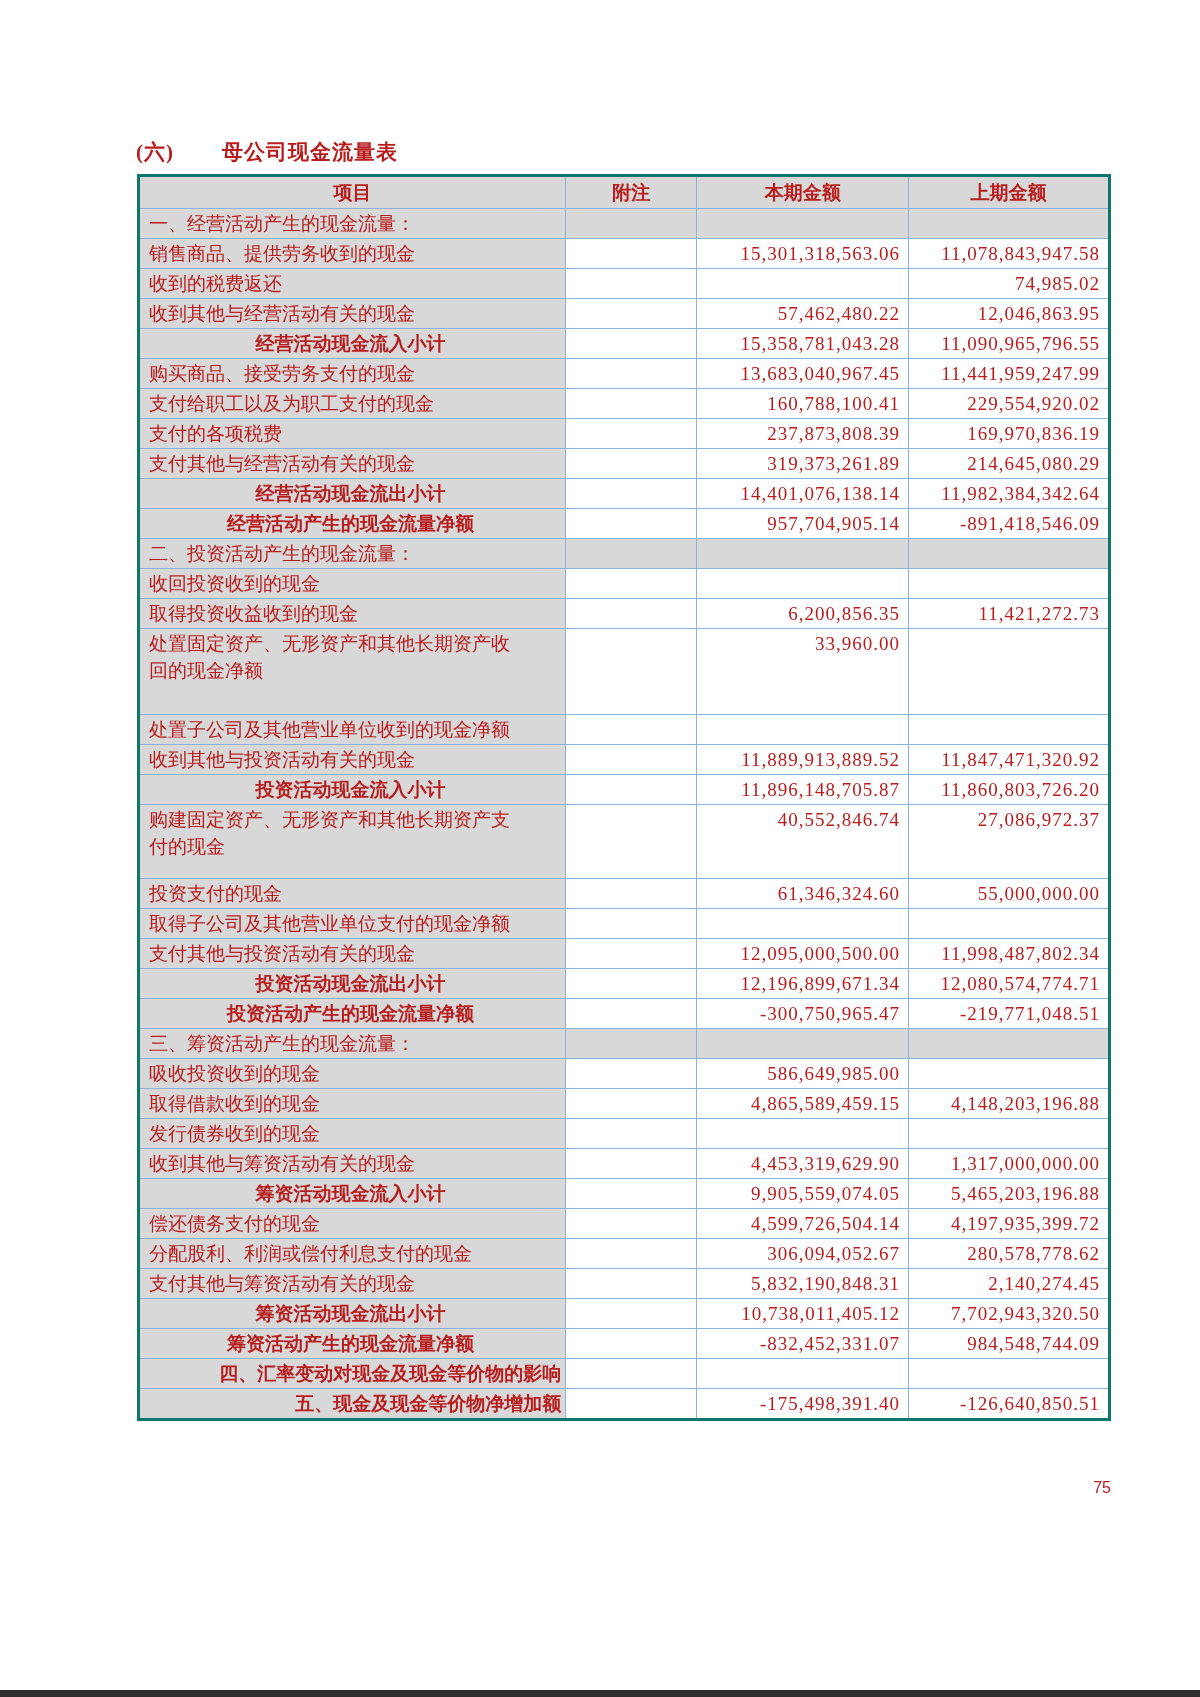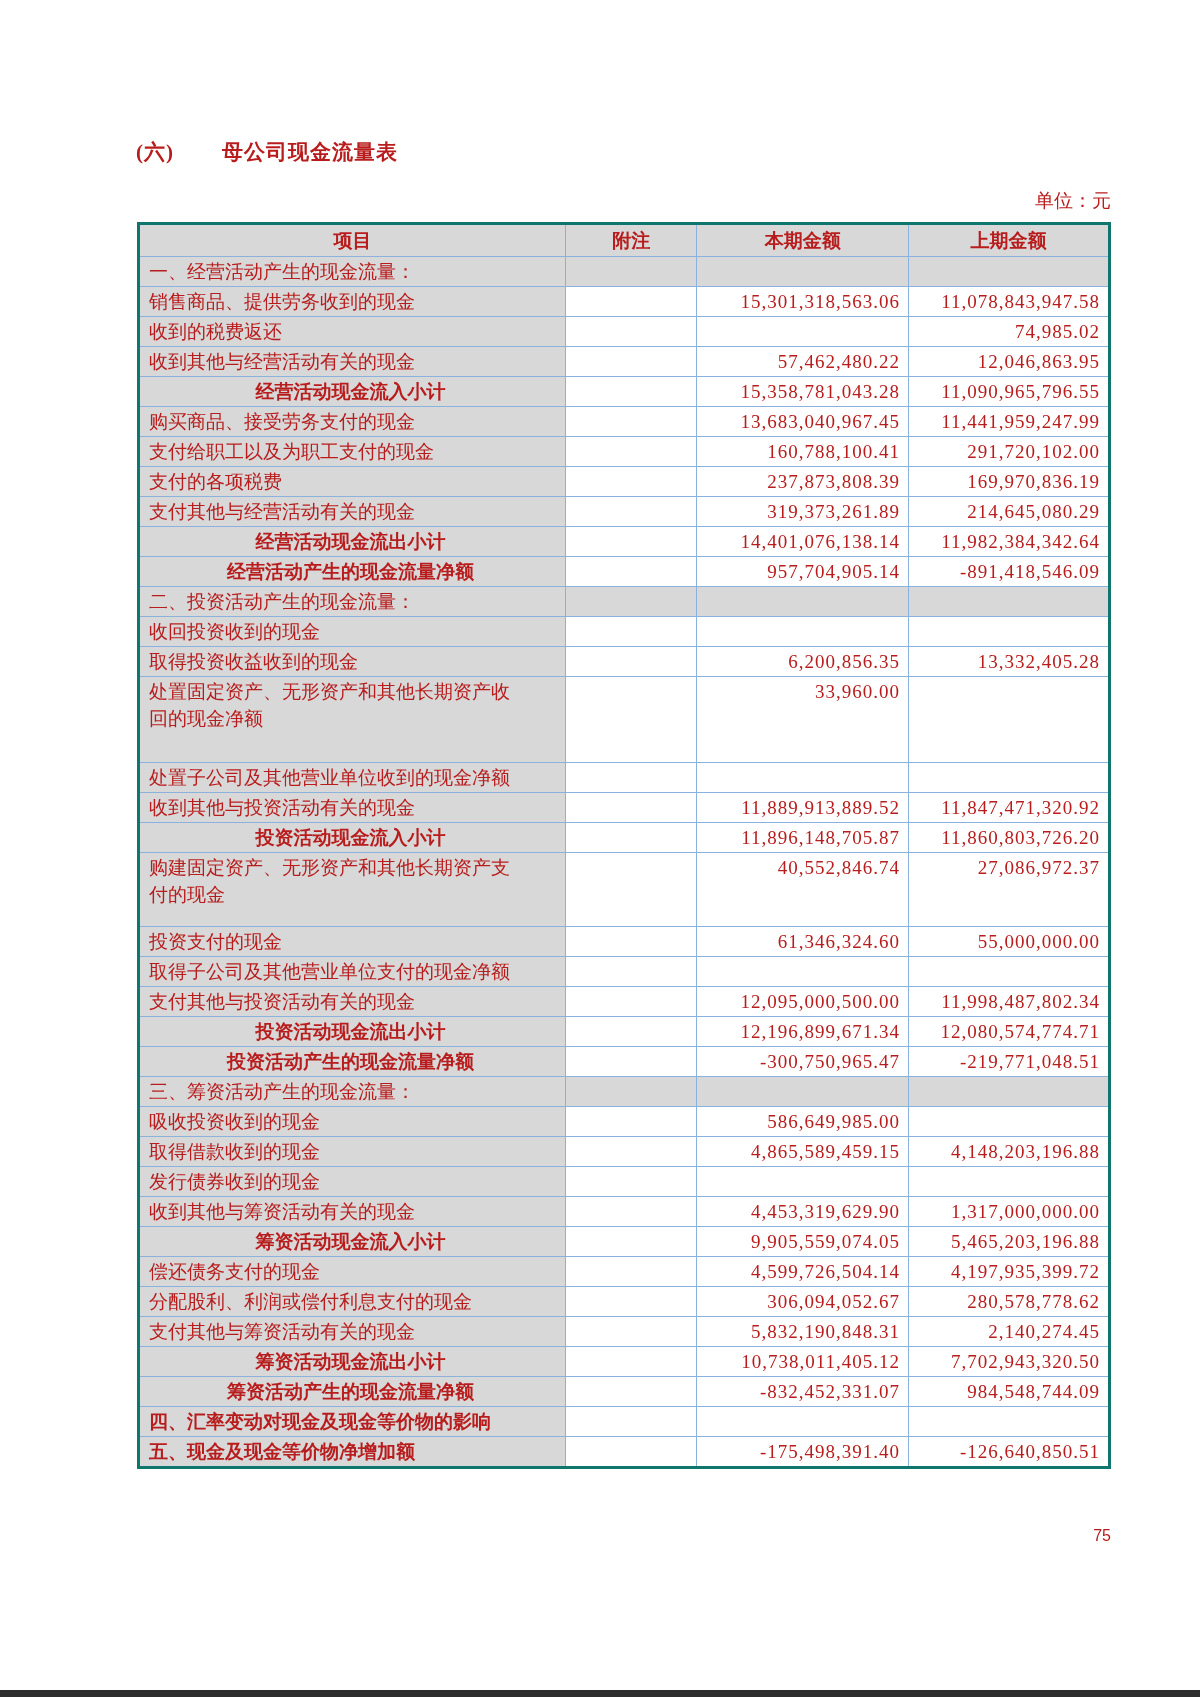--- a/index.html
+++ b/index.html
@@ -60,21 +60,21 @@
   .cashflow td.c1 { background: #ffffff; }
   .cashflow td.c2, .cashflow td.c3 {
     background: #ffffff;
     text-align: right;
     padding: 1px 8px 1px 2px;
     letter-spacing: 1px;
   }
   
   .cashflow tr.sec td { background: #d8d8d8; font-weight: normal; }
   
-  .cashflow tr.sec2 td.c0 { font-weight: bold; }
+  .cashflow tr.sec2 td.c0 { font-weight: bold; text-align: right; }
   
   .cashflow tr.sub td.c0 { font-weight: bold; text-align: center; padding-left: 0; }
   
   .cashflow tr.tall3 { height: 86px; }
   .cashflow tr.tall2 { height: 74px; }
   .cashflow tr.tall3 td, .cashflow tr.tall2 td { vertical-align: top; }
   .pageno {
     width: 974px;
     margin-left: 113px;
     margin-top: 58px;
@@ -91,21 +91,20 @@
 </style>
 </head>
 <body>
 
 <div class="page">
 
   <div class="heading">
     <span class="sec-no">(六)</span><span>母公司现金流量表</span>
   </div>
 
-  <div class="unit">单位：元</div>
 
   <table class="cashflow">
     <colgroup>
       <col style="width:44%">
       <col style="width:13.5%">
       <col style="width:21.8%">
       <col style="width:20.7%">
     </colgroup>
     <thead>
       <tr>
@@ -149,21 +148,21 @@
         <tr class="item">
           <td class="c0">购买商品、接受劳务支付的现金</td>
           <td class="c1"></td>
           <td class="c2">13,683,040,967.45</td>
           <td class="c3">11,441,959,247.99</td>
         </tr>
         <tr class="item">
           <td class="c0">支付给职工以及为职工支付的现金</td>
           <td class="c1"></td>
           <td class="c2">160,788,100.41</td>
-          <td class="c3">291,720,102.00</td>
+          <td class="c3">229,554,920.02</td>
         </tr>
         <tr class="item">
           <td class="c0">支付的各项税费</td>
           <td class="c1"></td>
           <td class="c2">237,873,808.39</td>
           <td class="c3">169,970,836.19</td>
         </tr>
         <tr class="item">
           <td class="c0">支付其他与经营活动有关的现金</td>
           <td class="c1"></td>
@@ -191,21 +190,21 @@
         <tr class="item">
           <td class="c0">收回投资收到的现金</td>
           <td class="c1"></td>
           <td class="c2"></td>
           <td class="c3"></td>
         </tr>
         <tr class="item">
           <td class="c0">取得投资收益收到的现金</td>
           <td class="c1"></td>
           <td class="c2">6,200,856.35</td>
-          <td class="c3">13,332,405.28</td>
+          <td class="c3">11,421,272.73</td>
         </tr>
         <tr class="item tall3">
           <td class="c0">处置固定资产、无形资产和其他长期资产收
 回的现金净额</td>
           <td class="c1"></td>
           <td class="c2">33,960.00</td>
           <td class="c3"></td>
         </tr>
         <tr class="item">
           <td class="c0">处置子公司及其他营业单位收到的现金净额</td>

